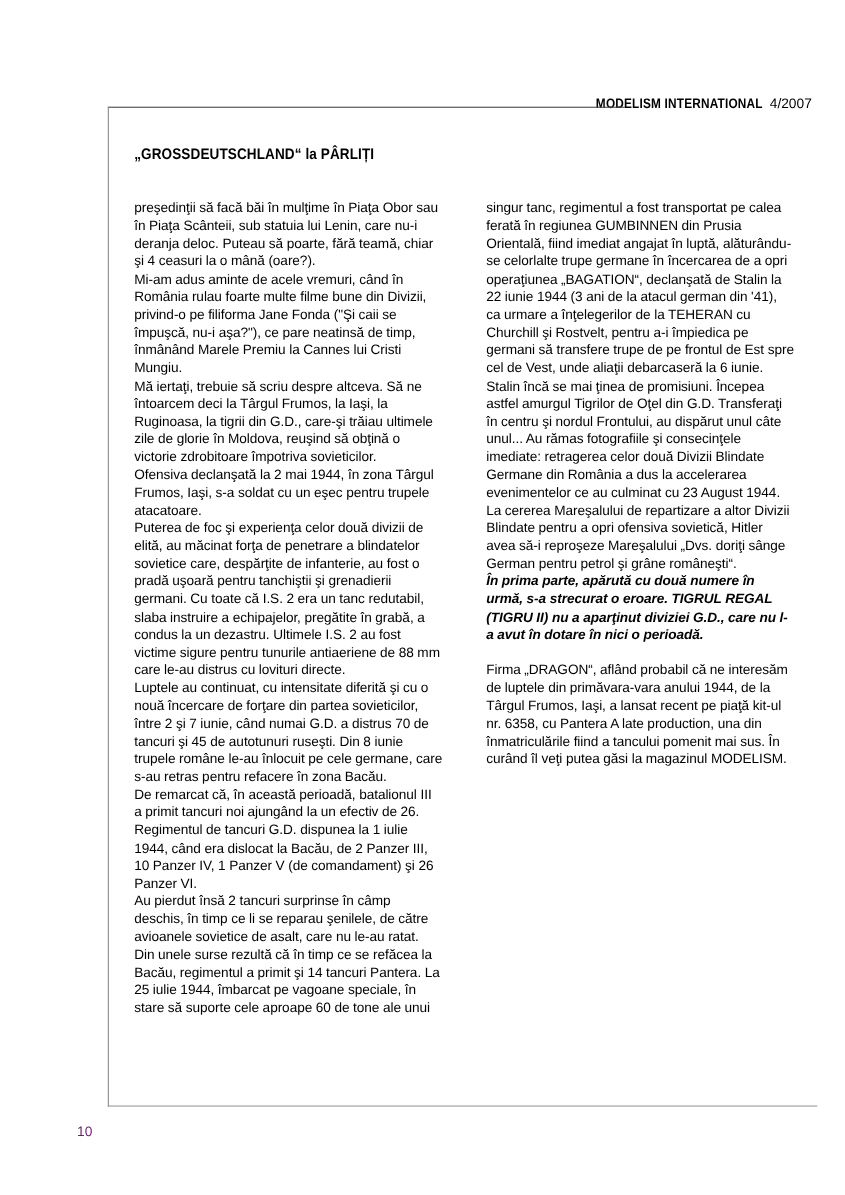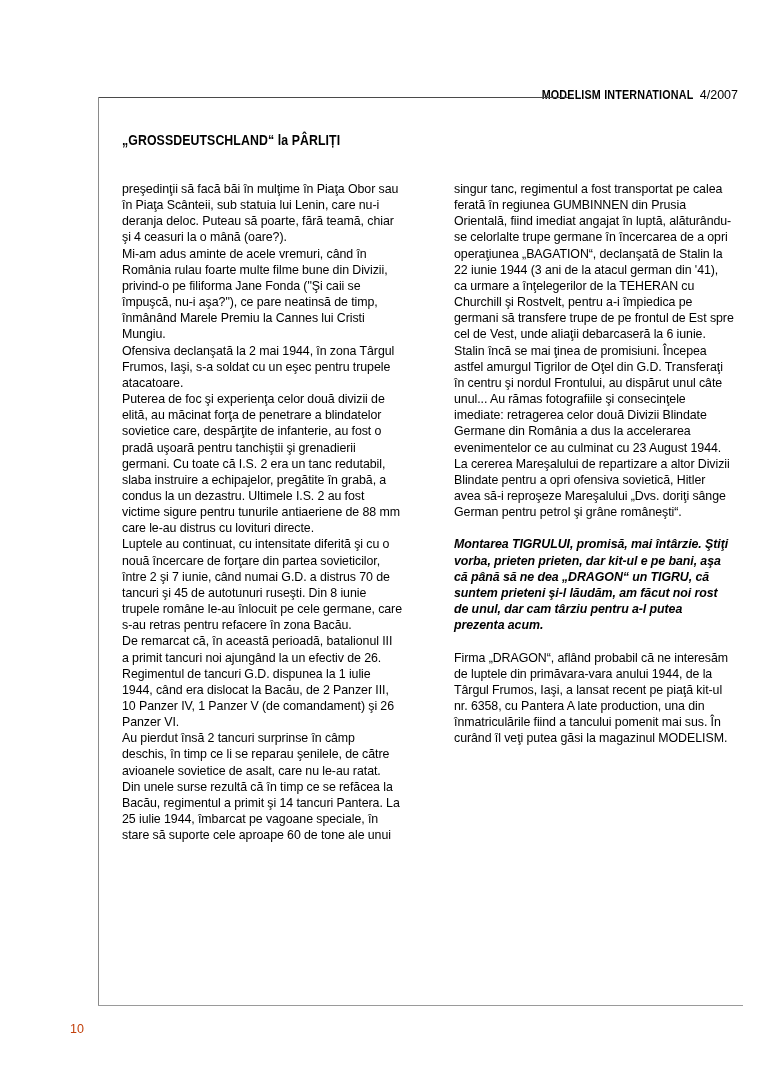--- a/index.html
+++ b/index.html
@@ -93,21 +93,21 @@
     transform-origin: left center;
   }
 
   
   .columns {
     position: absolute;
     top: 181px;
     left: 122px;
     width: 615px;
     display: flex;
-    gap: 52px;
+    gap: 40px;
   }
   .col {
     width: 280px;
   }
   .col p {
     margin: 0;
     font-family: "Liberation Sans", sans-serif;
     font-size: 12.4px;
     line-height: 16.15px;
     text-align: left;
@@ -134,21 +134,21 @@
   }
 
   
   .folio {
     position: absolute;
     top: 1022px;
     left: 70px;
     font-family: "Liberation Sans", sans-serif;
     font-size: 12.5px;
     font-weight: 400;
-    color: #c2410c;
+    color: #701a75;
     text-align: center;
   }
 </style>
 </head>
 <body>
 
 <div class="page">
 
   <div class="masthead">
     <span class="masthead-title">MODELISM INTERNATIONAL</span><span class="masthead-issue">4/2007</span>
@@ -157,29 +157,30 @@
   <div class="header-rule"></div>
   <div class="frame-left"></div>
   <div class="frame-bottom"></div>
 
   <h1 class="article-title"><span class="cond">„GROSSDEUTSCHLAND“ la PÂRLIȚI</span></h1>
 
   <div class="columns">
     <div class="col">
       <p>preşedinţii să facă băi în mulţime în Piaţa Obor sau în Piaţa Scânteii, sub statuia lui Lenin, care nu-i deranja deloc. Puteau să poarte, fără teamă, chiar şi 4 ceasuri la o mână (oare?).</p>
       <p>Mi-am adus aminte de acele vremuri, când în România rulau foarte multe filme bune din Divizii, privind-o pe filiforma Jane Fonda ("Şi caii se împuşcă, nu-i aşa?"), ce pare neatinsă de timp, înmânând Marele Premiu la Cannes lui Cristi Mungiu.</p>
+      <p>Mă iertaţi, trebuie să scriu despre altceva. Să ne întoarcem deci la Târgul Frumos, la Iaşi, la Ruginoasa, la tigrii din G.D., care-şi trăiau ultimele zile de glorie în Moldova, reuşind să obţină o victorie zdrobitoare împotriva sovieticilor.</p>
       <p>Ofensiva declanşată la 2 mai 1944, în zona Târgul Frumos, Iaşi, s-a soldat cu un eşec pentru trupele atacatoare.</p>
       <p>Puterea de foc şi experienţa celor două divizii de elită, au măcinat forţa de penetrare a blindatelor sovietice care, despărţite de infanterie, au fost o pradă uşoară pentru tanchiştii şi grenadierii germani. Cu toate că I.S. 2 era un tanc redutabil, slaba instruire a echipajelor, pregătite în grabă, a condus la un dezastru. Ultimele I.S. 2 au fost victime sigure pentru tunurile antiaeriene de 88 mm care le-au distrus cu lovituri directe.</p>
       <p>Luptele au continuat, cu intensitate diferită şi cu o nouă încercare de forţare din partea sovieticilor, între 2 şi 7 iunie, când numai G.D. a distrus 70 de tancuri şi 45 de autotunuri ruseşti. Din 8 iunie trupele române le-au înlocuit pe cele germane, care s-au retras pentru refacere în zona Bacău.</p>
       <p>De remarcat că, în această perioadă, batalionul III a primit tancuri noi ajungând la un efectiv de 26. Regimentul de tancuri G.D. dispunea la 1 iulie 1944, când era dislocat la Bacău, de 2 Panzer III, 10 Panzer IV, 1 Panzer V (de comandament) şi 26 Panzer VI.</p>
       <p>Au pierdut însă 2 tancuri surprinse în câmp deschis, în timp ce li se reparau şenilele, de către avioanele sovietice de asalt, care nu le-au ratat. Din unele surse rezultă că în timp ce se refăcea la Bacău, regimentul a primit şi 14 tancuri Pantera. La 25 iulie 1944, îmbarcat pe vagoane speciale, în stare să suporte cele aproape 60 de tone ale unui</p>
     </div>
 
     <div class="col">
       <p>singur tanc, regimentul a fost transportat pe calea ferată în regiunea GUMBINNEN din Prusia Orientală, fiind imediat angajat în luptă, alăturându-se celorlalte trupe germane în încercarea de a opri operaţiunea „BAGATION“, declanşată de Stalin la 22 iunie 1944 (3 ani de la atacul german din '41), ca urmare a înţelegerilor de la TEHERAN cu Churchill şi Rostvelt, pentru a-i împiedica pe germani să transfere trupe de pe frontul de Est spre cel de Vest, unde aliaţii debarcaseră la 6 iunie. Stalin încă se mai ţinea de promisiuni. Începea astfel amurgul Tigrilor de Oţel din G.D. Transferaţi în centru şi nordul Frontului, au dispărut unul câte unul... Au rămas fotografiile şi consecinţele imediate: retragerea celor două Divizii Blindate Germane din România a dus la accelerarea evenimentelor ce au culminat cu 23 August 1944. La cererea Mareşalului de repartizare a altor Divizii Blindate pentru a opri ofensiva sovietică, Hitler avea să-i reproşeze Mareşalului „Dvs. doriţi sânge German pentru petrol şi grâne româneşti“.</p>
-      <p class="italic gap">Montarea TIGRULUI, promisă, mai întârzie. Ştiţi vorba, prieten prieten, dar kit-ul e pe bani, aşa că până să ne dea „DRAGON“ un TIGRU, că suntem prieteni şi-l lăudăm, am făcut noi rost de unul, dar cam târziu pentru a-l putea prezenta acum.</p>
+      <p class="italic">În prima parte, apărută cu două numere în urmă, s-a strecurat o eroare. TIGRUL REGAL (TIGRU II) nu a aparţinut diviziei G.D., care nu l-a avut în dotare în nici o perioadă.</p>
       <p class="gap">Firma „DRAGON“, aflând probabil că ne interesăm de luptele din primăvara-vara anului 1944, de la Târgul Frumos, Iaşi, a lansat recent pe piaţă kit-ul nr. 6358, cu Pantera A late production, una din înmatriculările fiind a tancului pomenit mai sus. În curând îl veţi putea găsi la magazinul MODELISM.</p>
     </div>
   </div>
 
   <div class="folio">10</div>
 
 </div>
 
 </body></html>

